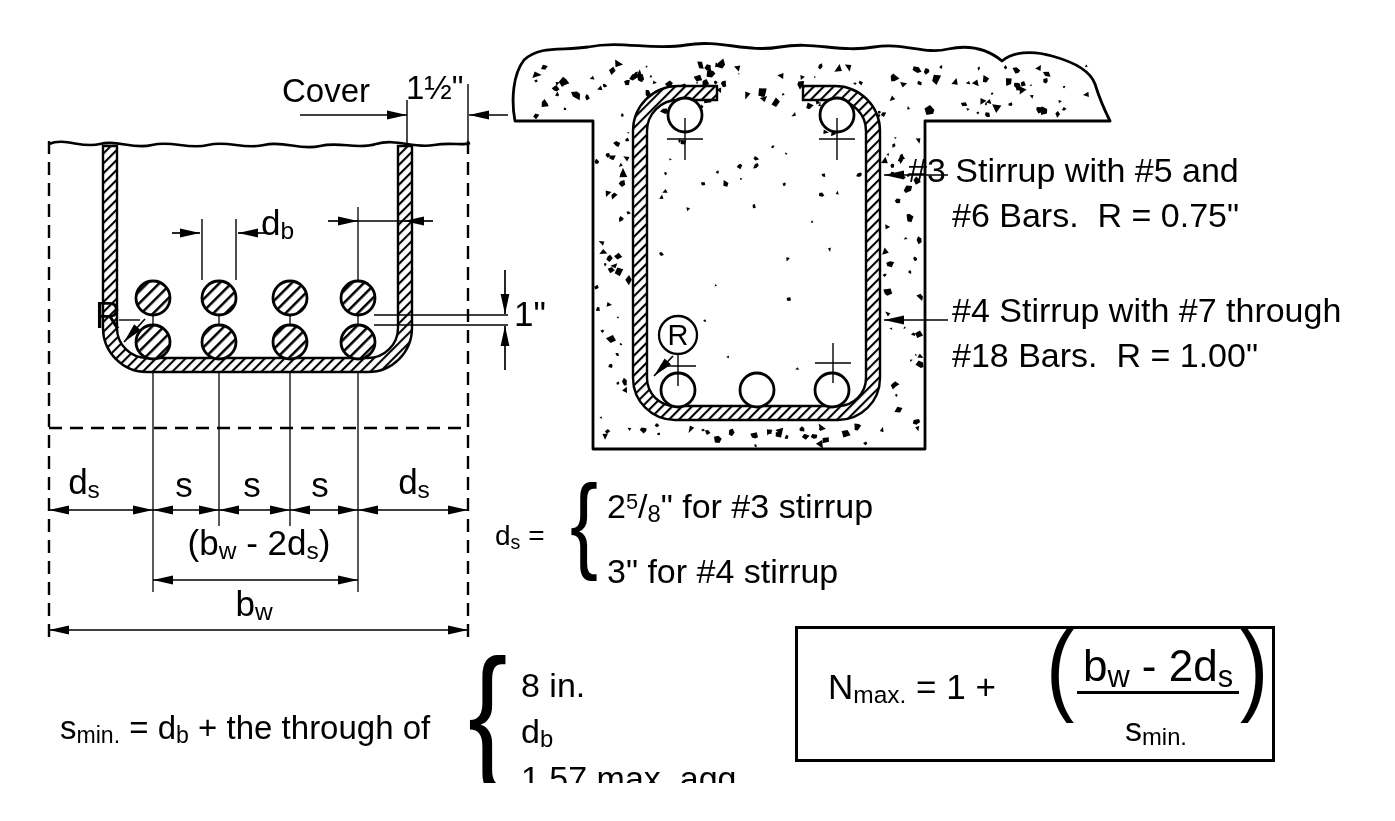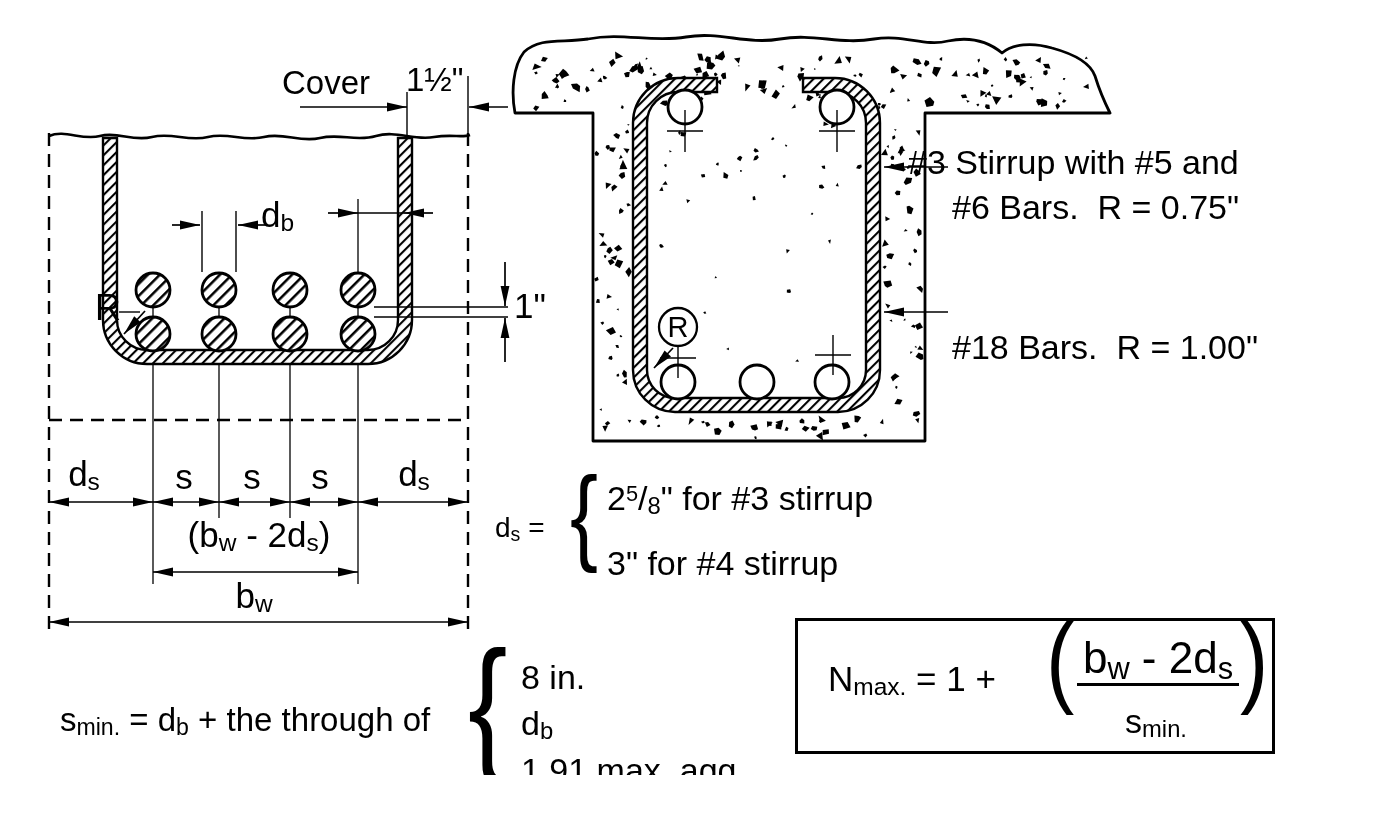--- a/index.html
+++ b/index.html
@@ -1,20 +1,20 @@
 <!DOCTYPE html>
 <html><head>
 <meta charset="utf-8">
 <style>
   * { box-sizing: border-box; }
   body { margin: 0; background: #ffffff; }
   .stage {
     position: relative; width: 1395px; height: 775px;
     background: #ffffff; color: #000;
-    font-family: "Liberation Sans", sans-serif; overflow: hidden;
+    font-family: "Liberation Sans", sans-serif; overflow: hidden; margin-top: 8px;
   }
   svg.draw { position: absolute; left: 0; top: 0; }
   .lbl { position: absolute; line-height: 1; white-space: pre; color: #000; }
   .ctr { transform: translateX(-50%); }
   .cc  { transform: translate(-50%,-50%); }
   .lbl sub { font-size: 70%; vertical-align: -0.18em; line-height: 0; }
   .lbl sup { font-size: 64%; vertical-align: 0.42em; line-height: 0; }
   .brace { transform: scaleX(0.8); transform-origin: left top; }
   .paren { transform: scaleX(0.85); transform-origin: left top; }
   .box { position: absolute; border: 3px solid #000; }
@@ -441,32 +441,33 @@
   <div class="lbl ctr" style="left:252px; top:459px; font-size:35px">s</div>
   <div class="lbl ctr" style="left:320px; top:459px; font-size:35px">s</div>
   <div class="lbl ctr" style="left:414px; top:456px; font-size:35px"><span>d</span><sub>s</sub></div>
 
   <div class="lbl ctr" style="left:259px; top:517px; font-size:35px"><span>(b</span><sub>w</sub><span> - 2d</span><sub>s</sub><span>)</span></div>
   <div class="lbl ctr" style="left:254px; top:578px; font-size:35px"><span>b</span><sub>w</sub></div>
 
   <div class="lbl cc" style="left:678px; top:327px; font-size:29px">R</div>
   <div class="lbl" style="left:908px; top:145px; font-size:34px">#3 Stirrup with #5 and</div>
   <div class="lbl" style="left:952px; top:190px; font-size:34px">#6 Bars.  R = 0.75"</div>
+  <div class="lbl" style="left:952px; top:285px; font-size:34px">#4 Stirrup with #7 through</div>
   <div class="lbl" style="left:952px; top:330px; font-size:34px">#18 Bars.  R = 1.00"</div>
 
   <div class="lbl" style="left:495px; top:514px; font-size:28px"><span>d</span><sub>s</sub><span> =</span></div>
   <div class="lbl brace" style="left:570px; top:462px; font-size:105px">{</div>
   <div class="lbl" style="left:607px; top:481px; font-size:34px"><span>2</span><sup>5</sup><span>/</span><sub>8</sub><span>" for #3 stirrup</span></div>
   <div class="lbl" style="left:607px; top:546px; font-size:34px">3" for #4 stirrup</div>
 
   <div class="lbl" style="left:60px; top:703px; font-size:33px"><span>s</span><sub>min.</sub><span> = d</span><sub>b</sub><span> + the through of</span></div>
   <div class="lbl brace" style="left:468px; top:630px; font-size:148px">{</div>
   <div class="lbl" style="left:521px; top:660px; font-size:34px">8 in.</div>
   <div class="lbl" style="left:521px; top:706px; font-size:34px"><span>d</span><sub>b</sub></div>
-  <div class="lbl" style="left:521px; top:753px; font-size:34px">1.91 max. agg.</div>
+  <div class="lbl" style="left:521px; top:753px; font-size:34px">1.57 max. agg.</div>
 
   <div class="box" style="left:795px; top:618px; width:480px; height:136px"></div>
   <div class="lbl" style="left:828px; top:661px; font-size:35px"><span>N</span><sub>max.</sub><span> = 1 + </span></div>
   <div class="lbl paren" style="left:1046px; top:609px; font-size:100px">(</div>
   <div class="lbl ctr" style="left:1158px; top:636px; font-size:44px"><span>b</span><sub>w</sub><span> - 2d</span><sub>s</sub></div>
   <div class="fbar" style="left:1077px; top:683px; width:162px; height:3px"></div>
   <div class="lbl ctr" style="left:1156px; top:704px; font-size:34px"><span>s</span><sub>min.</sub></div>
   <div class="lbl paren" style="left:1240px; top:609px; font-size:100px">)</div>
 
 </div>

